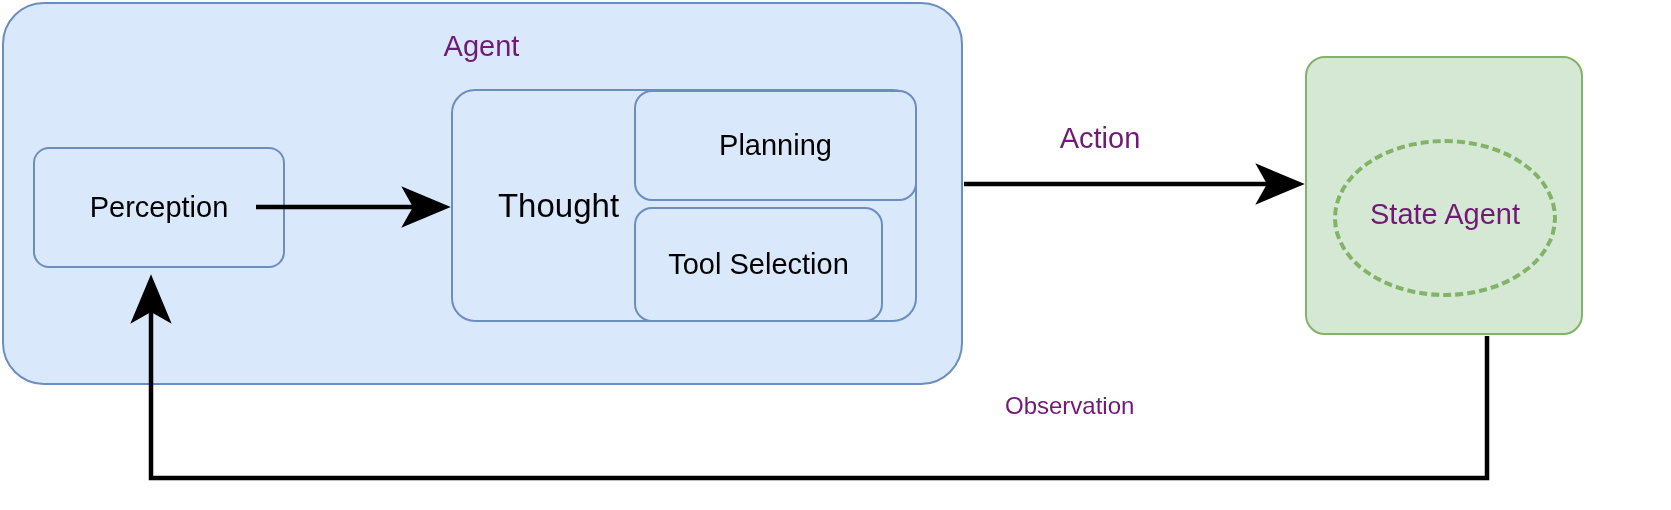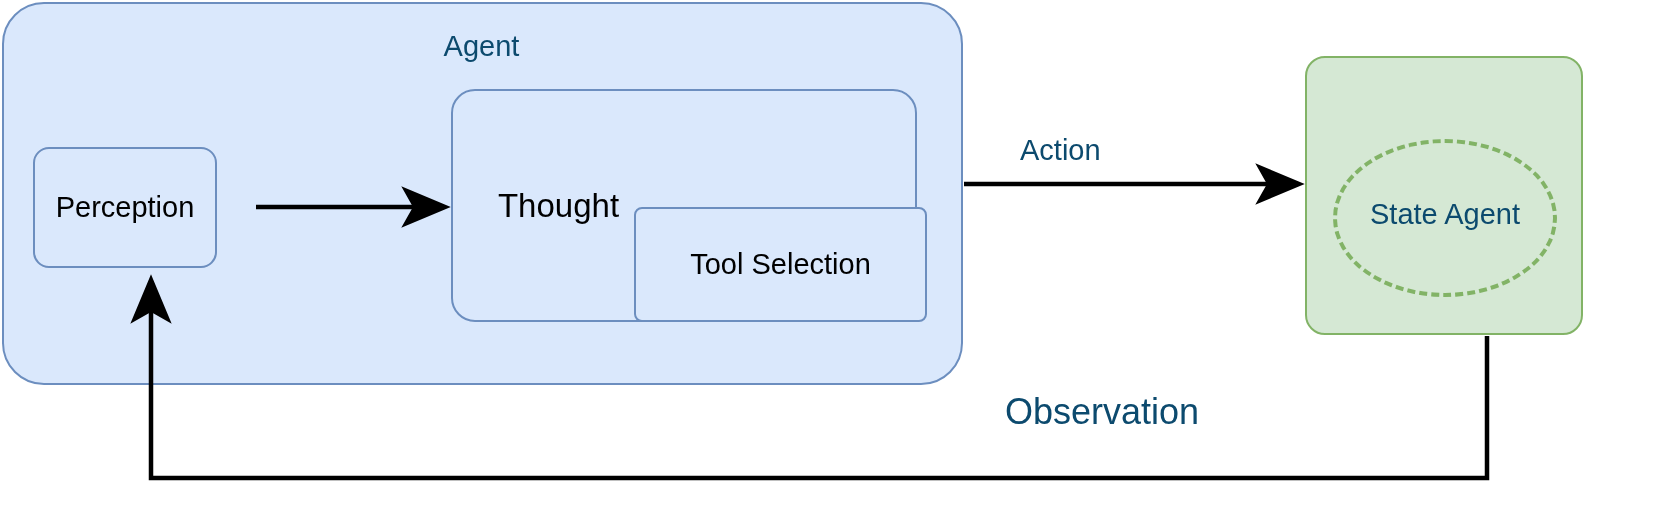--- a/index.html
+++ b/index.html
@@ -19,21 +19,21 @@
   }
   .node {
     position: absolute;
     box-sizing: border-box;
     display: flex;
     align-items: center;
     justify-content: center;
   }
   .label {
     position: absolute;
-    color: #0c4a6e;
+    color: #701a75;
     white-space: nowrap;
     line-height: 1;
   }
 
   
   #agent-box {
     left: 2px;
     top: 2px;
     width: 961px;
     height: 383px;
@@ -46,21 +46,21 @@
     top: 32px;
     width: 963px;
     text-align: center;
     font-size: 29px;
   }
 
   
   #perception-box {
     left: 33px;
     top: 147px;
-    width: 184px;
+    width: 252px;
     height: 121px;
     background: #dae8fc;
     border: 2px solid #6c8ebf;
     border-radius: 16px;
   }
   #perception-box .node-text { font-size: 29px; }
 
   
   #thought-box {
     left: 451px;
@@ -88,25 +88,25 @@
     background: #dae8fc;
     border: 2px solid #6c8ebf;
     border-radius: 18px;
   }
   #planning-box .node-text { font-size: 29px; }
 
   
   #tool-selection-box {
     left: 634px;
     top: 207px;
-    width: 293px;
+    width: 249px;
     height: 115px;
     background: #dae8fc;
     border: 2px solid #6c8ebf;
-    border-radius: 8px;
+    border-radius: 18px;
   }
   #tool-selection-box .node-text { font-size: 29px; }
 
   
   #environment-box {
     left: 1305px;
     top: 56px;
     width: 278px;
     height: 279px;
     background: #d5e8d4;
@@ -133,30 +133,30 @@
     left: 1333px;
     top: 200px;
     width: 224px;
     text-align: center;
     font-size: 29px;
   }
 
   
   #action-label {
     left: 1020px;
-    top: 136px;
+    top: 124px;
     width: 160px;
+    text-align: center;
     font-size: 29px;
   }
   #observation-label {
     left: 1005px;
     top: 394px;
     width: 190px;
-    text-align: center;
-    font-size: 36px;
+    font-size: 24px;
   }
 
   
   #edges {
     position: absolute;
     left: 0;
     top: 0;
     width: 1671px;
     height: 510px;
     pointer-events: none;
@@ -171,20 +171,23 @@
   <div class="label" id="agent-title">Agent</div>
 
   <div class="node" id="perception-box">
     <span class="node-text">Perception</span>
   </div>
 
   <div class="node" id="thought-box">
     <span class="node-text">Thought</span>
   </div>
 
+  <div class="node" id="planning-box">
+    <span class="node-text">Planning</span>
+  </div>
 
   <div class="node" id="tool-selection-box">
     <span class="node-text">Tool Selection</span>
   </div>
 
   <div class="node" id="environment-box"></div>
   <div class="node" id="state-change-ellipse"></div>
   <div class="label" id="state-change-label">State Agent</div>
 
   <div class="label" id="action-label">Action</div>

